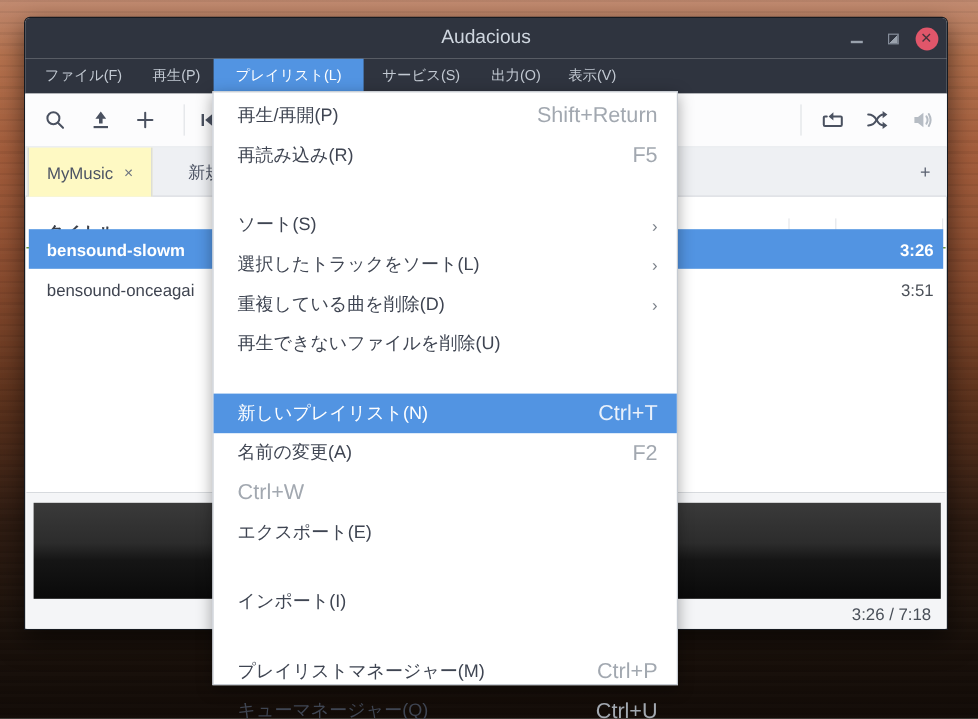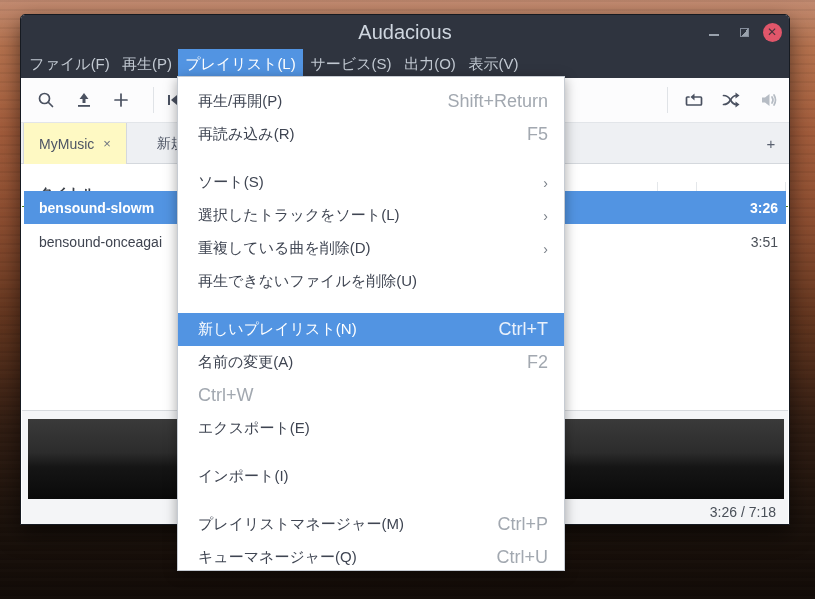--- a/index.html
+++ b/index.html
@@ -14,37 +14,37 @@
       rgba(255,255,255,.02) 2px 5px, transparent 5px 9px); opacity:.5; }
 
   .window { position:absolute; left:20px; top:14px; width:770px; height:511px;
     background:#ffffff; border:1px solid #161a21; border-radius:5px 5px 0 0;
     box-shadow:0 8px 22px rgba(0,0,0,.55); }
 
   
   .titlebar { position:absolute; left:0; top:0; width:768px; height:34px;
     background:#2f343f; border-radius:4px 4px 0 0; }
   .win-title { position:absolute; left:0; right:0; top:0; height:34px;
-    line-height:34px; text-align:center; font-size:20px; color:#cfd6df; }
+    line-height:34px; text-align:center; font-size:16px; color:#cfd6df; }
   .tb-btn { position:absolute; top:0; width:26px; height:34px; display:flex;
     align-items:center; justify-content:center; }
   .btn-min { right:62px; }
   .btn-min .bar { width:10px; height:2px; background:#9aa2ad; margin-top:6px; }
   .btn-max { right:32px; }
   .btn-max .sq { width:9px; height:9px; border:1px solid #868e9b;
     background:linear-gradient(135deg,#2f343f 50%, #9aa2ad 50%); }
   .btn-close { right:4px; }
   .btn-close .circle { width:19px; height:19px; border-radius:50%;
     background:#e1566a; color:#47333c; font-size:12px; font-weight:bold;
     display:flex; align-items:center; justify-content:center; line-height:1; }
 
   
   .menubar { position:absolute; left:0; top:34px; width:768px; height:29px;
     background:#2f343f; display:flex; padding-left:2px; }
-  .mb-item { height:29px; line-height:29px; text-align:center; font-size:15px;
+  .mb-item { height:29px; line-height:29px; text-align:center; font-size:12px;
     color:#c2c9d2; white-space:nowrap; overflow:hidden; }
   .mb-item.active { background:#5294e2; color:#ffffff;text-align:center; }
   .mb-w0{width:93px}.mb-w1{width:62px}.mb-w2{width:125px}
   .mb-w3{width:96px}.mb-w4{width:62px}.mb-w5{width:65px}
 
   
   .toolbar { position:absolute; left:0; top:63px; width:768px; height:45px;
     background:#fcfcfd; border-bottom:1px solid #e2e5e9; }
   .tool { position:absolute; top:0; height:44px; display:flex;
     align-items:center; justify-content:center; width:30px; }
@@ -84,27 +84,27 @@
     background:#f4f5f7; }
   .visbox { position:absolute; left:6px; top:8px; width:756px; height:80px;
     background:linear-gradient(180deg,#3a3a3a 0%, #2c2c2c 42%, #151515 60%, #0a0a0a 100%); }
   .statusbar { position:absolute; left:0; top:88px; width:766px; height:25px;
     display:flex; align-items:center; }
   .status-time { position:absolute; right:12px; font-size:14px; color:#494f58; }
 
   
   .menupanel { position:absolute; left:177px; top:76px; width:388px; height:495px;
     background:#ffffff; border:1px solid #c6cbd2; box-shadow:0 3px 12px rgba(0,0,0,.35);
-    padding-top:8px; z-index:50; }
+    padding-top:3px; z-index:50; }
   .menu-item { height:33px; display:flex; align-items:center; padding:0 16px 0 20px;
     font-size:15px; color:#3f4552; white-space:nowrap; }
   .menu-item .mi-label { flex:1 1 auto; overflow:hidden; }
   .menu-item .mi-short { font-size:18px; color:#a2a8b0; }
   .menu-item .mi-arrow { font-size:14px; color:#7a8089; margin-left:8px; }
-  .menu-item.gap { margin-top:15px; }
+  .menu-item.gap { margin-top:25px; }
   .menu-item.hl { background:#5294e2; color:#ffffff; }
   .menu-item.hl .mi-short { color:#eaf1fb; }
 
   .icon-stroke { stroke:#4a5160; fill:none; stroke-width:1.7; stroke-linecap:round; stroke-linejoin:round; }
   .icon-fill { fill:#4a5160; }
   .icon-muted { stroke:#b6bcc4; }
   .icon-muted-fill { fill:#b6bcc4; }
 </style>
 </head>
 <body>

